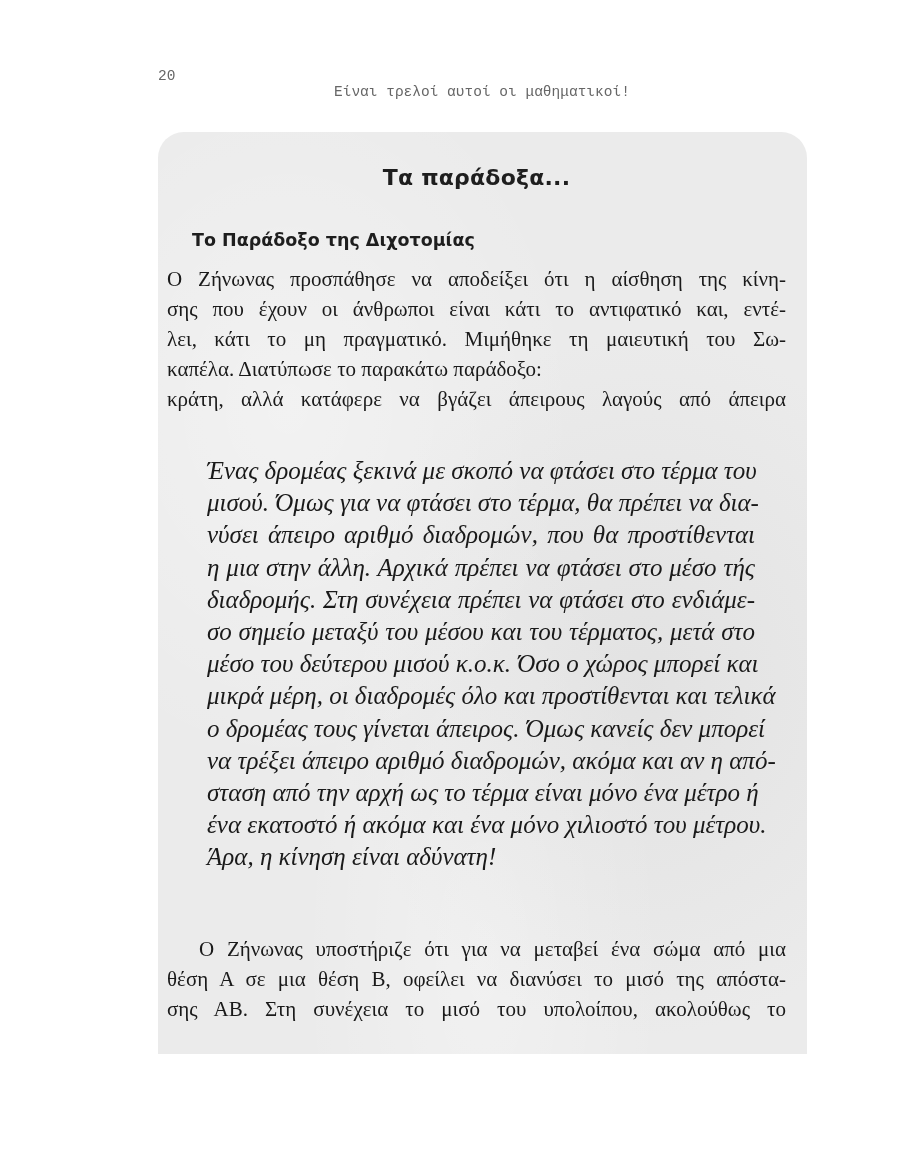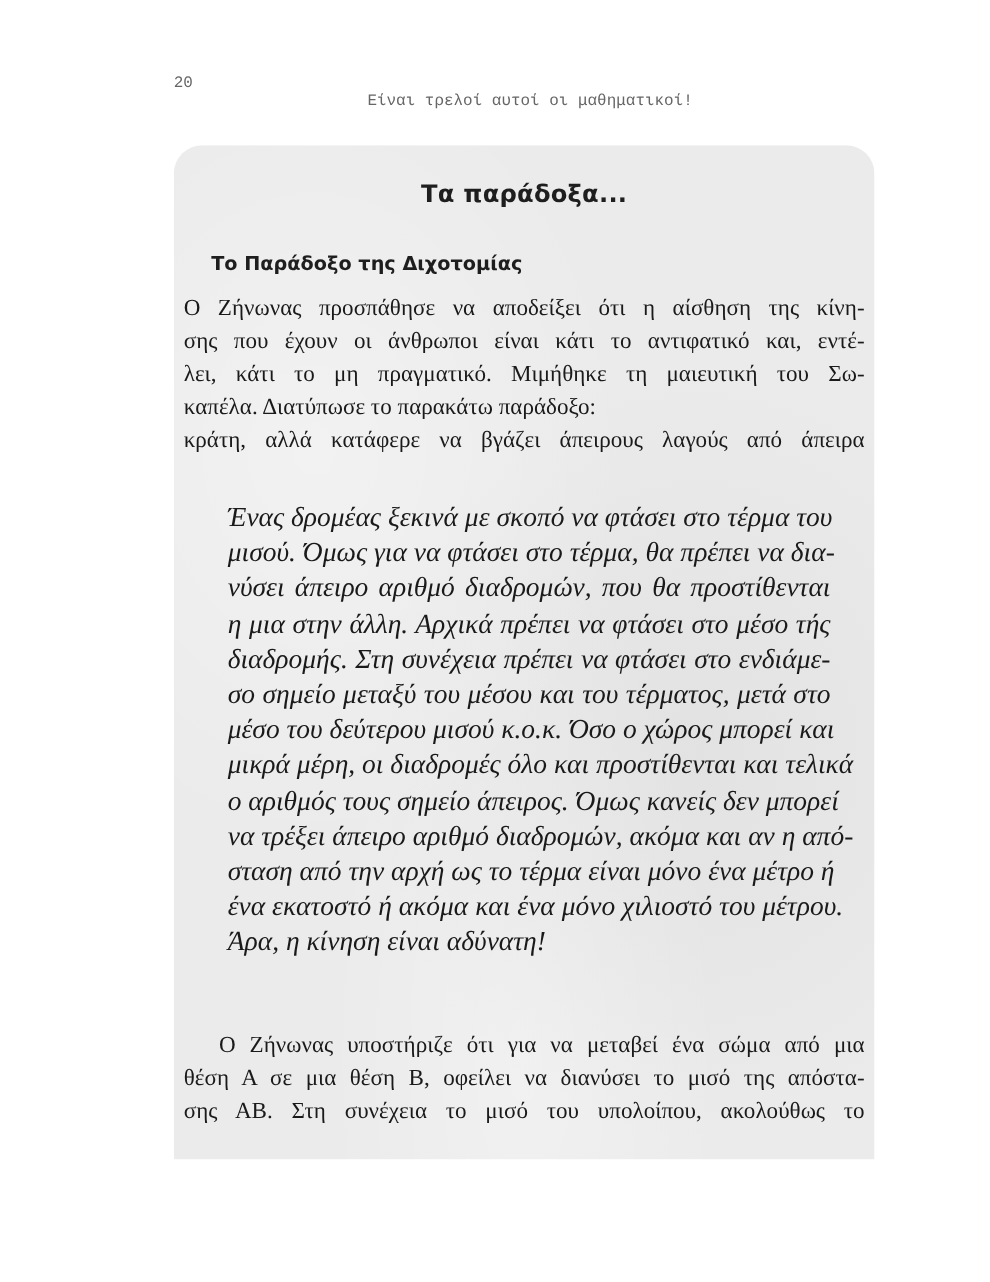--- a/index.html
+++ b/index.html
@@ -14,21 +14,21 @@
   }
   .page-num { position: absolute; left: 158px; top: 0; }
   .book-title { position: absolute; left: 334px; top: 16px; }
   .box {
     position: absolute; left: 158px; top: 132px; width: 637px; height: 922px;
     background: #ebebeb;
     background-image:
       radial-gradient(ellipse at 20% 30%, rgba(255,255,255,0.35) 0%, rgba(255,255,255,0) 40%),
       radial-gradient(ellipse at 75% 60%, rgba(200,200,200,0.25) 0%, rgba(200,200,200,0) 45%),
       radial-gradient(ellipse at 50% 90%, rgba(255,255,255,0.3) 0%, rgba(255,255,255,0) 40%);
-    border-top-left-radius: 26px; border-top-right-radius: 26px;
+    border-top-left-radius: 26px; border-top-right-radius: 26px; padding-left: 12px;
   }
   .box-title {
     position: absolute; top: 33px; left: 0; width: 637px; text-align: center;
     font-family: "DejaVu Sans", sans-serif; font-weight: bold; font-size: 22px; color: #1e1e1e;
     letter-spacing: 0.2px;
   }
   .box-subtitle {
     position: absolute; top: 98px; left: 9px;
     font-family: "DejaVu Sans", sans-serif; font-weight: bold; font-size: 17.5px; color: #1e1e1e; margin-left: 25px;
   }
@@ -70,21 +70,21 @@
 
   <div class="quote">
     <span class="line">Ένας δρομέας ξεκινά με σκοπό να φτάσει στο τέρμα του</span>
     <span class="line">μισού. Όμως για να φτάσει στο τέρμα, θα πρέπει να δια-</span>
     <span class="line">νύσει άπειρο αριθμό διαδρομών, που θα προστίθενται</span>
     <span class="line">η μια στην άλλη. Αρχικά πρέπει να φτάσει στο μέσο τής</span>
     <span class="line">διαδρομής. Στη συνέχεια πρέπει να φτάσει στο ενδιάμε-</span>
     <span class="line">σο σημείο μεταξύ του μέσου και του τέρματος, μετά στο</span>
     <span class="line">μέσο του δεύτερου μισού κ.ο.κ. Όσο ο χώρος μπορεί και</span>
     <span class="line">μικρά μέρη, οι διαδρομές όλο και προστίθενται και τελικά</span>
-    <span class="line">ο αριθμός τους σημείο άπειρος. Όμως κανείς δεν μπορεί</span>
+    <span class="line">ο δρομέας τους γίνεται άπειρος. Όμως κανείς δεν μπορεί</span>
     <span class="line">να τρέξει άπειρο αριθμό διαδρομών, ακόμα και αν η από-</span>
     <span class="line">σταση από την αρχή ως το τέρμα είναι μόνο ένα μέτρο ή</span>
     <span class="line">ένα εκατοστό ή ακόμα και ένα μόνο χιλιοστό του μέτρου.</span>
     <span class="line last">Άρα, η κίνηση είναι αδύνατη!</span>
   </div>
 
   <div class="para p2">
     <span class="line first">Ο Ζήνωνας υποστήριζε ότι για να μεταβεί ένα σώμα από μια</span>
     <span class="line">θέση Α σε μια θέση Β, οφείλει να διανύσει το μισό της απόστα-</span>
     <span class="line">σης ΑΒ. Στη συνέχεια το μισό του υπολοίπου, ακολούθως το</span>

